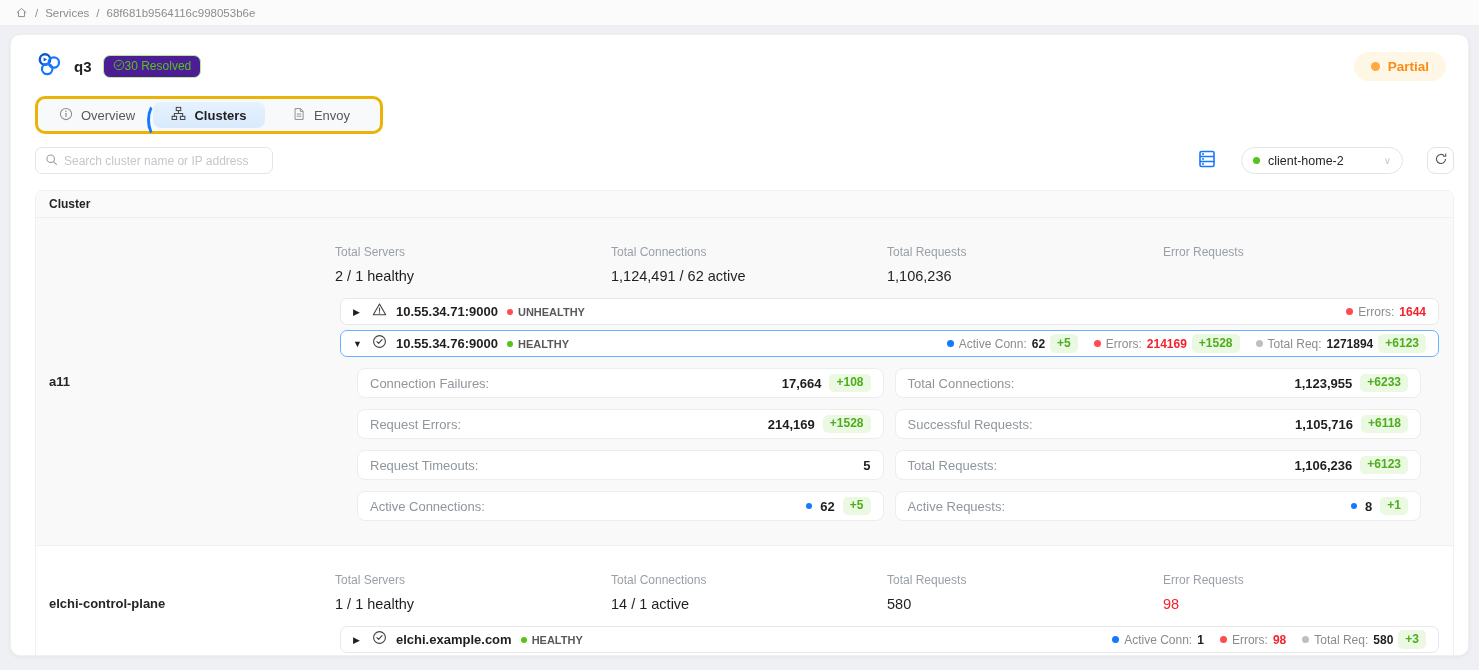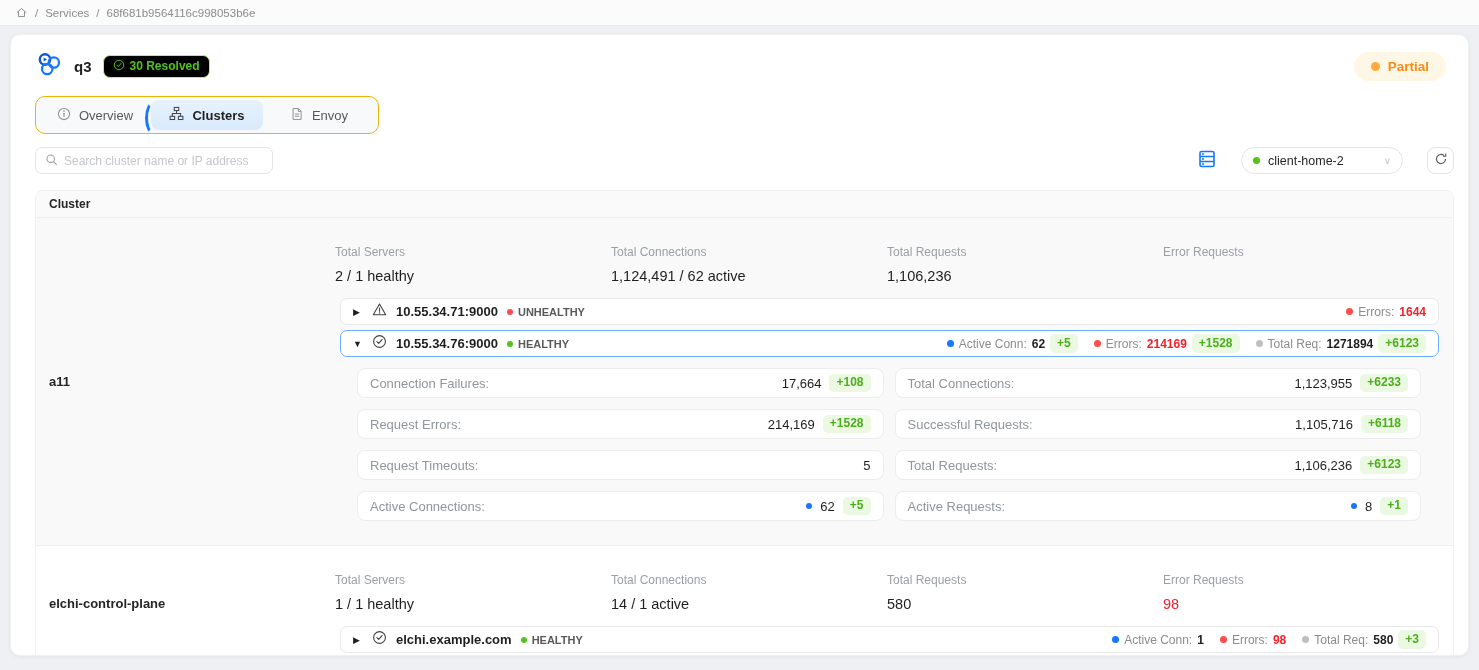--- a/index.html
+++ b/index.html
@@ -10,35 +10,35 @@
   .crumbbar { height:26px; background:#fbfbfc; border-bottom:1px solid #ececee;
     display:flex; align-items:center; gap:7px; padding:0 15px; font-size:11.5px; color:#8c8c8c; }
   .crumbbar svg { display:block; }
 
   
   .card { margin:8px 10px; height:622px; background:#fff; border:1px solid #f0f0f0;
     border-radius:10px; box-shadow:0 1px 4px rgba(0,0,0,.05); overflow:hidden; }
 
   .card-header { display:flex; align-items:center; gap:11px; padding:15px 22px 8px 24px; }
   .title { font-size:15px; font-weight:700; color:#1f1f1f; }
-  .badge-resolved { display:inline-flex; align-items:center; gap:5px; font-size:12px; color:#52c41a;
-    background:#000000; border:1px solid #b7eb8f; border-radius:7px; padding:3px 9px; font-weight:700; }
+  .badge-resolved { display:inline-flex; align-items:center; font-size:12px; color:#52c41a;
+    background:#4c1d95; border:1px solid #b7eb8f; border-radius:7px; padding:3px 9px; font-weight:400; }
   .spacer { flex:1; }
   .badge-partial { display:inline-flex; align-items:center; gap:8px; font-size:13.5px; font-weight:700;
     color:#fa8c16; background:#fff7e6; border-radius:16px; padding:7px 17px; }
   .dot { display:inline-block; width:7px; height:7px; border-radius:50%; flex:none; }
   .dot.lg { width:9px; height:9px; }
   .dot.orange { background:#ffa940; }
   .dot.green  { background:#52c41a; }
   .dot.red    { background:#ff4d4f; }
   .dot.blue   { background:#1677ff; }
   .dot.gray   { background:#bfbfbf; }
 
   
-  .tabbar { margin:6px 0 13px 24px; width:fit-content; background:#f7f9fb; border:1px solid #eab308;
+  .tabbar { margin:6px 0 13px 24px; width:fit-content; background:#f7f9fb; border:3px solid #eab308;
     border-radius:10px; padding:3px; display:flex; height:38px; }
   .tab { width:112px; display:flex; align-items:center; justify-content:center; gap:8px;
     font-size:13px; color:#595959; border-radius:8px; cursor:pointer; position:relative; }
   .tab.active { background:linear-gradient(180deg,#e6f2fe,#d9eafc); color:#1f1f1f; font-weight:700; }
   .tab.active::before { content:""; position:absolute; left:-6px; top:1px; width:12px; height:28px;
     border:3px solid transparent; border-left-color:#1677ff; border-radius:50%; }
 
   
   .toolbar { display:flex; align-items:center; gap:24px; padding:0 14px 12px 24px; }
   .searchbox { width:238px; height:27px; border:1px solid #e4e4e6; border-radius:7px;
@@ -79,21 +79,21 @@
   .stat b { color:#1f1f1f; font-weight:700; }
   .stat b.red, .red-text { color:#f5222d; }
   .delta { background:#ebf8e2; color:#4cae1c; font-weight:700; font-size:12px;
     padding:1.5px 7px; border-radius:5px; line-height:1.3; }
 
   .details-grid { display:grid; grid-template-columns:1fr 1fr; gap:11px; margin:11px 18px 8px 23px; }
   .detail-card { height:30px; background:#fff; border:1px solid #ededee; border-radius:8px;
     display:flex; align-items:center; gap:8px; padding:0 12px; }
   .detail-label { font-size:13px; color:#8f969c; }
   .detail-right { margin-left:auto; display:flex; align-items:center; gap:8px; }
-  .detail-value { font-size:13px; font-weight:400; color:#1f1f1f; }
+  .detail-value { font-size:13px; font-weight:700; color:#1f1f1f; }
   .table-foot { height:26px; background:#fff; }
   svg { flex:none; }
 </style>
 </head>
 <body>
 
 <div class="crumbbar">
   <span>
     <svg width="13" height="13" viewBox="0 0 16 16">
         <path d="M2.5 8 8 3l5.5 5M4.3 7.2V13h7.4V7.2" fill="none" stroke="#8c8c8c" stroke-width="1.2" stroke-linecap="round" stroke-linejoin="round"></path>

